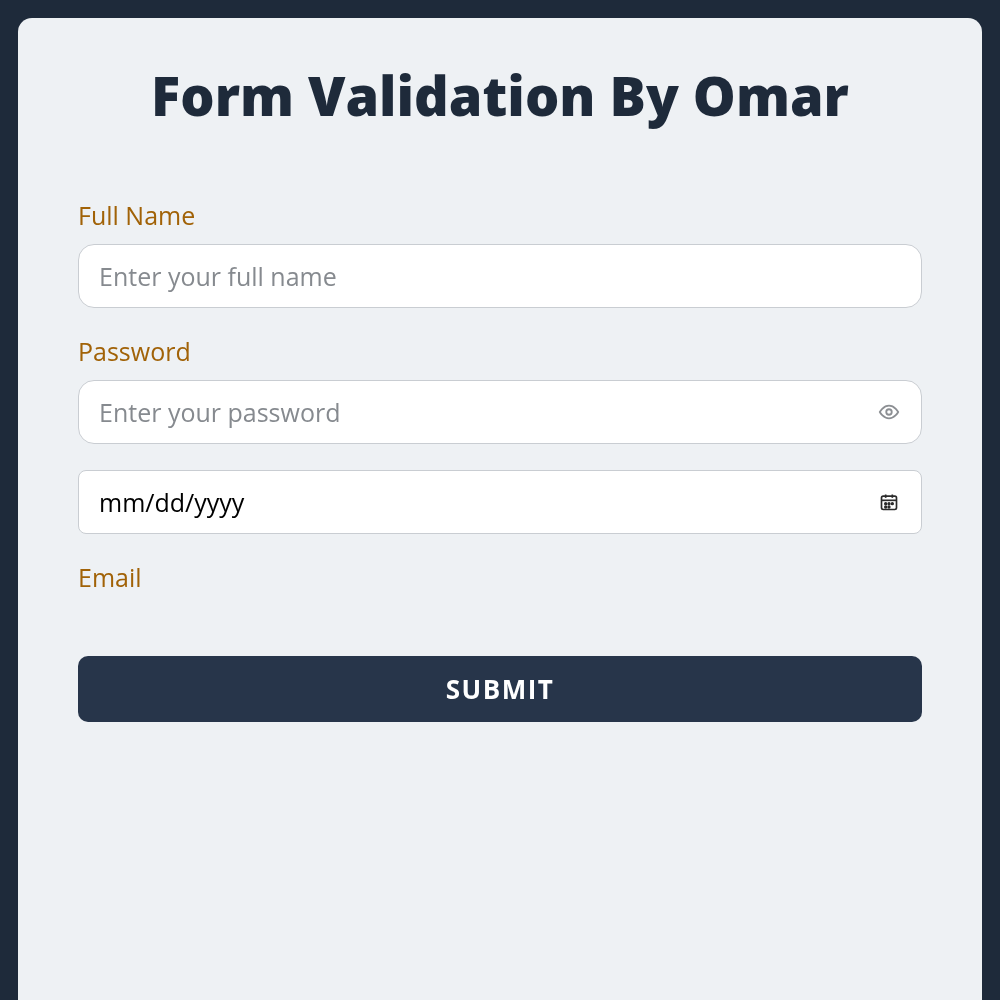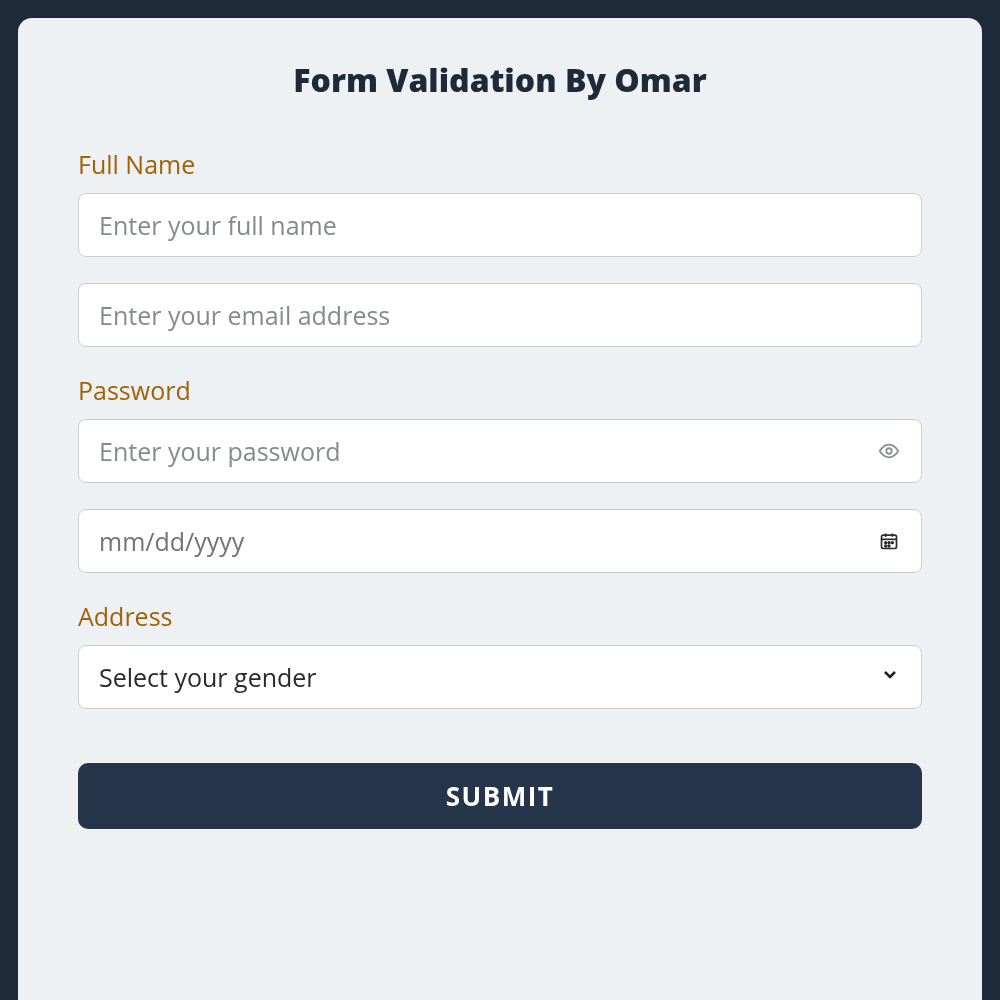--- a/index.html
+++ b/index.html
@@ -16,43 +16,43 @@
     color: #2b2b2b;
   }
   .card {
     background: #eef1f4;
     margin: 18px 18px 0 18px;
     border-radius: 14px;
     padding: 40px 60px 50px 60px;
     height: 100%;
   }
   .title {
-    font-size: 32px;
+    font-size: 54px;
     font-weight: 800;
     text-align: center;
     color: #1e2a3a;
-    margin-bottom: 46px;
+    margin-bottom: 66px;
   }
   .form-group {
     margin-bottom: 26px;
   }
   .form-label {
     display: block;
     font-size: 25px;
     color: #a16207;
     margin-bottom: 12px;
   }
   .input-wrap {
     position: relative;
   }
   .text-input {
     width: 100%;
     height: 64px;
     border: 1px solid #c9cdd2;
-    border-radius: 8px;
+    border-radius: 16px;
     background: #ffffff;
     font-size: 25px;
     color: #3a3a3a;
     padding: 0 20px;
     font-family: inherit;
   }
   .text-input::placeholder {
     color: #868a8f;
   }
   .text-input.with-icon {
@@ -72,21 +72,21 @@
     width: 22px;
     height: 22px;
   }
   .date-input {
     width: 100%;
     height: 64px;
     border: 1px solid #c9cdd2;
     border-radius: 8px;
     background: #ffffff;
     font-size: 25px;
-    color: #737373;
+    color: #000000;
     padding: 0 56px 0 20px;
     display: flex;
     align-items: center;
     position: relative;
   }
   .date-icon {
     position: absolute;
     right: 22px;
     top: 50%;
     transform: translateY(-50%);
@@ -130,41 +130,38 @@
     width: 100%;
     height: 66px;
     border: none;
     border-radius: 10px;
     background: #27354a;
     color: #ffffff;
     font-size: 26px;
     font-weight: 700;
     letter-spacing: 1.5px;
     cursor: pointer;
-    margin-top: 28px;
+    margin-top: 36px;
     font-family: inherit;
   }
 </style>
 </head>
 <body>
 
 <div class="card">
   <h1 class="title">Form Validation By Omar</h1>
 
   <div class="form-group">
     <label class="form-label">Full Name</label>
     <div class="input-wrap">
       <input type="text" class="text-input" placeholder="Enter your full name" style="">
     </div>
   </div>
 
   <div class="form-group">
-    <div class="input-wrap">
-      <input type="text" class="text-input" placeholder="Enter your email address" style="">
-    </div>
   </div>
 
   <div class="form-group">
     <label class="form-label">Password</label>
     <div class="input-wrap">
       <input type="password" class="text-input with-icon" placeholder="Enter your password" style="">
       <span class="field-icon">
         <svg viewBox="0 0 24 24" fill="none" stroke="currentColor" stroke-width="2">
           <path d="M2 12s3.6-7 10-7 10 7 10 7-3.6 7-10 7S2 12 2 12z"></path>
           <circle cx="12" cy="12" r="3"></circle>
@@ -186,27 +183,17 @@
           <circle cx="12" cy="14" r="1" fill="currentColor"></circle>
           <circle cx="16" cy="14" r="1" fill="currentColor"></circle>
           <circle cx="8" cy="18" r="1" fill="currentColor"></circle>
           <circle cx="12" cy="18" r="1" fill="currentColor"></circle>
         </svg>
       </span>
     </div>
   </div>
 
   <div class="form-group">
-    <label class="form-label">Address</label>
-    <div class="select-wrap">
-      <select class="select-input">
-        <option>Select your gender</option>
-      </select>
-      <span class="select-chevron">
-        <svg viewBox="0 0 24 24" fill="none" stroke="currentColor" stroke-width="3">
-          <polyline points="6 9 12 15 18 9"></polyline>
-        </svg>
-      </span>
-    </div>
+    <label class="form-label">Email</label>
   </div>
 
   <button class="submit-btn">SUBMIT</button>
 </div>
 
 </body></html>

